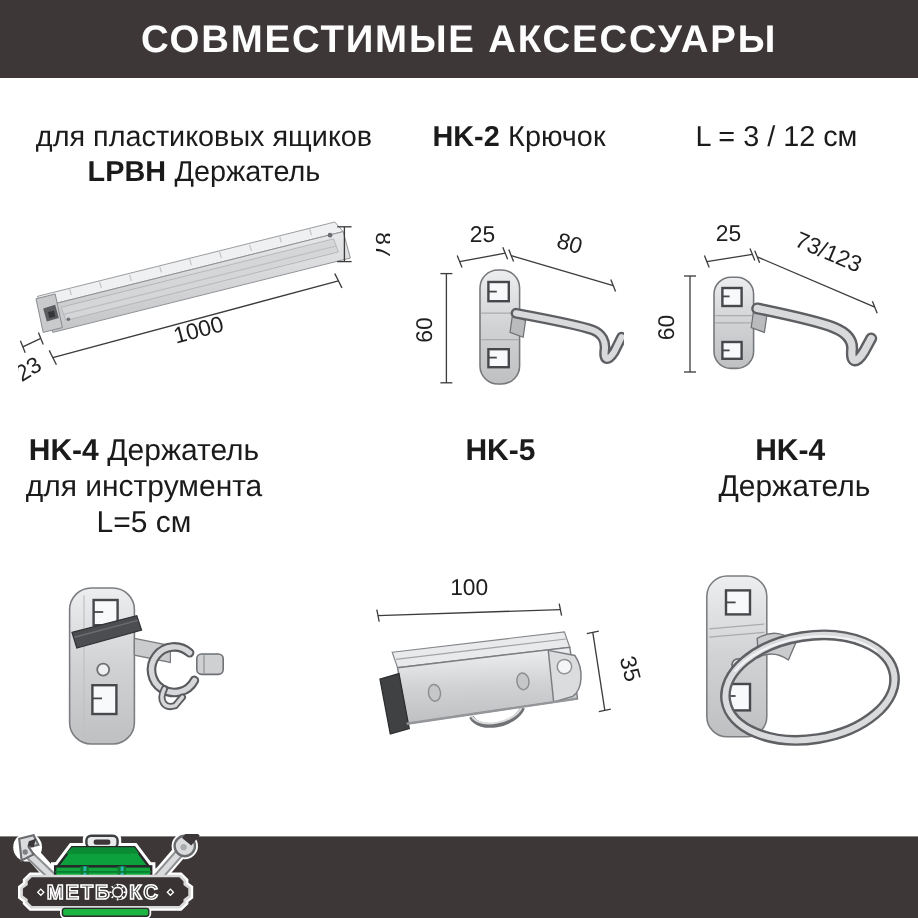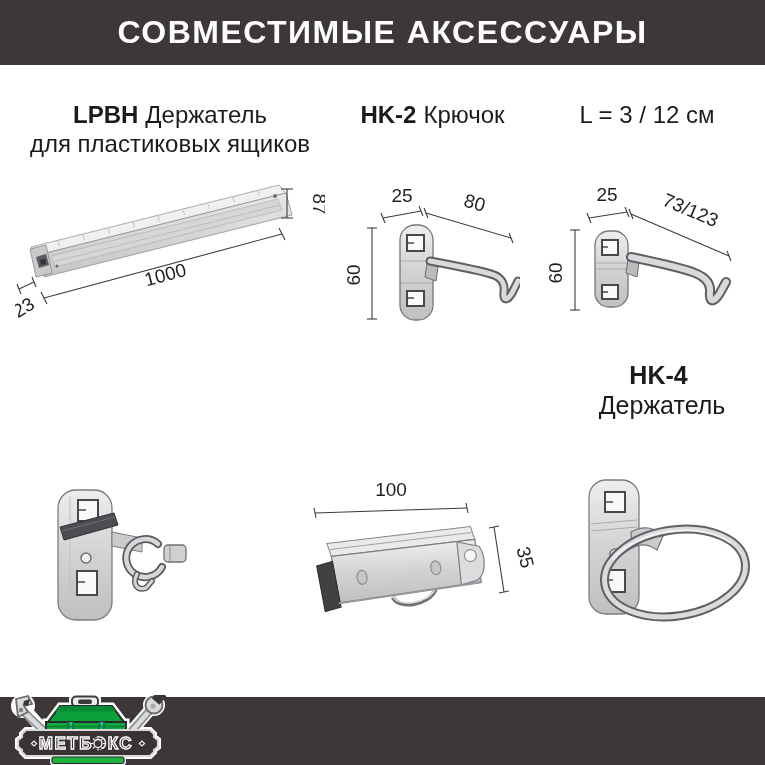--- a/index.html
+++ b/index.html
@@ -22,22 +22,22 @@
 <body>
 
 <div class="page">
 
   <div class="topbar">
     <h1>СОВМЕСТИМЫЕ АКСЕССУАРЫ</h1>
   </div>
 
   <section class="card r1" style="left:10px;top:100px;width:320px;height:245px;">
     <h3 class="title">
+      <span class="ln">для пластиковых ящиков</span>
       <span class="ln"><b>LPBH</b><span>Держатель</span></span>
-      <span class="ln">для пластиковых ящиков</span>
     </h3>
     <svg style="left:5px;top:80px;" width="310" height="150" viewBox="0 0 310 150">
       <defs>
         <linearGradient id="gRail" x1="0" y1="0" x2="0" y2="1">
           <stop offset="0" stop-color="#e7e8ea"></stop>
             <stop offset="0.55" stop-color="#d2d4d6"></stop>
             <stop offset="1" stop-color="#c3c5c7"></stop>
         </linearGradient>
         <linearGradient id="met" x1="0" y1="0" x2="0" y2="1">
           <stop offset="0" stop-color="#eceeef"></stop>
@@ -146,20 +146,25 @@
         <rect x="57" y="100" width="16" height="14" fill="#f8f9fa" stroke="#46484b" stroke-width="2"></rect>
         <line x1="57" y1="107" x2="63" y2="107" stroke="#46484b" stroke-width="1.5"></line>
         <polygon points="83,74 94,78 92,92 81,88" fill="#b9bbbd" stroke="#6e7073" stroke-width="1"></polygon>
         <path d="M86,72 C115,78 138,83 150,88 C160,92 166,98 165,107 C164,118 169,118 175,108 L181,97" fill="none" stroke="#5d5f62" stroke-width="10" stroke-linecap="round"></path>
         <path d="M86,72 C115,78 138,83 150,88 C160,92 166,98 165,107 C164,118 169,118 175,108 L181,97" fill="none" stroke="#d8dadb" stroke-width="6" stroke-linecap="round"></path>
       </g>
     </svg>
   </section>
 
   <section class="card r2" style="left:5px;top:360px;width:230px;height:290px;">
+    <h3 class="title">
+      <span class="ln"><b>HK-4</b><span>Держатель</span></span>
+      <span class="ln">для инструмента</span>
+      <span class="ln">L=5 см</span>
+    </h3>
     <svg style="left:35px;top:110px;" width="170" height="170" viewBox="0 0 170 170">
       <g>
         <rect x="18" y="20" width="54" height="130" rx="18" fill="url(#met)" stroke="#7b7d80" stroke-width="1.3"></rect>
         <line x1="30" y1="26" x2="30" y2="144" stroke="#bfc1c3" stroke-width="1"></line>
         <rect x="38" y="30" width="20" height="21" fill="#f8f9fa" stroke="#46484b" stroke-width="2"></rect>
         <line x1="38" y1="40" x2="46" y2="40" stroke="#46484b" stroke-width="1.5"></line>
         <circle cx="46" cy="88" r="5" fill="#eef0f1" stroke="#6e7073" stroke-width="1.5"></circle>
         <rect x="37" y="101" width="20" height="24" fill="#f8f9fa" stroke="#46484b" stroke-width="2"></rect>
         <line x1="37" y1="112" x2="45" y2="112" stroke="#46484b" stroke-width="1.5"></line>
         <polygon points="20,57 74,43 78,55 24,70" fill="#4b4d50" stroke="#303234" stroke-width="1"></polygon>
@@ -170,20 +175,21 @@
         <rect x="124" y="75" width="22" height="17" rx="4" fill="#ced0d2" stroke="#6e7073" stroke-width="1.3"></rect>
         <line x1="130" y1="76" x2="130" y2="91" stroke="#9a9c9e" stroke-width="1.2"></line>
         <path d="M97,104 C92,114 97,121 106,118 L112,111" fill="none" stroke="#595b5e" stroke-width="6" stroke-linecap="round"></path>
         <path d="M97,104 C92,114 97,121 106,118 L112,111" fill="none" stroke="#d5d7d9" stroke-width="3" stroke-linecap="round"></path>
       </g>
     </svg>
   </section>
 
   <section class="card r2" style="left:288px;top:360px;width:265px;height:295px;">
     <h3 class="title">
+      <span class="ln"><b>HK-5</b></span>
     </h3>
     <svg style="left:12px;top:120px;" width="240" height="170" viewBox="0 0 240 170">
       <g stroke="#3c3c3c" stroke-width="1.1">
         <line x1="15" y1="33" x2="167" y2="28"></line>
           <line x1="14" y1="28" x2="16" y2="38"></line>
           <line x1="166" y1="23" x2="168" y2="33"></line>
         <line x1="194" y1="47" x2="204" y2="112"></line>
           <line x1="189" y1="48" x2="199" y2="46"></line>
           <line x1="199" y1="113" x2="209" y2="111"></line>
       </g>

